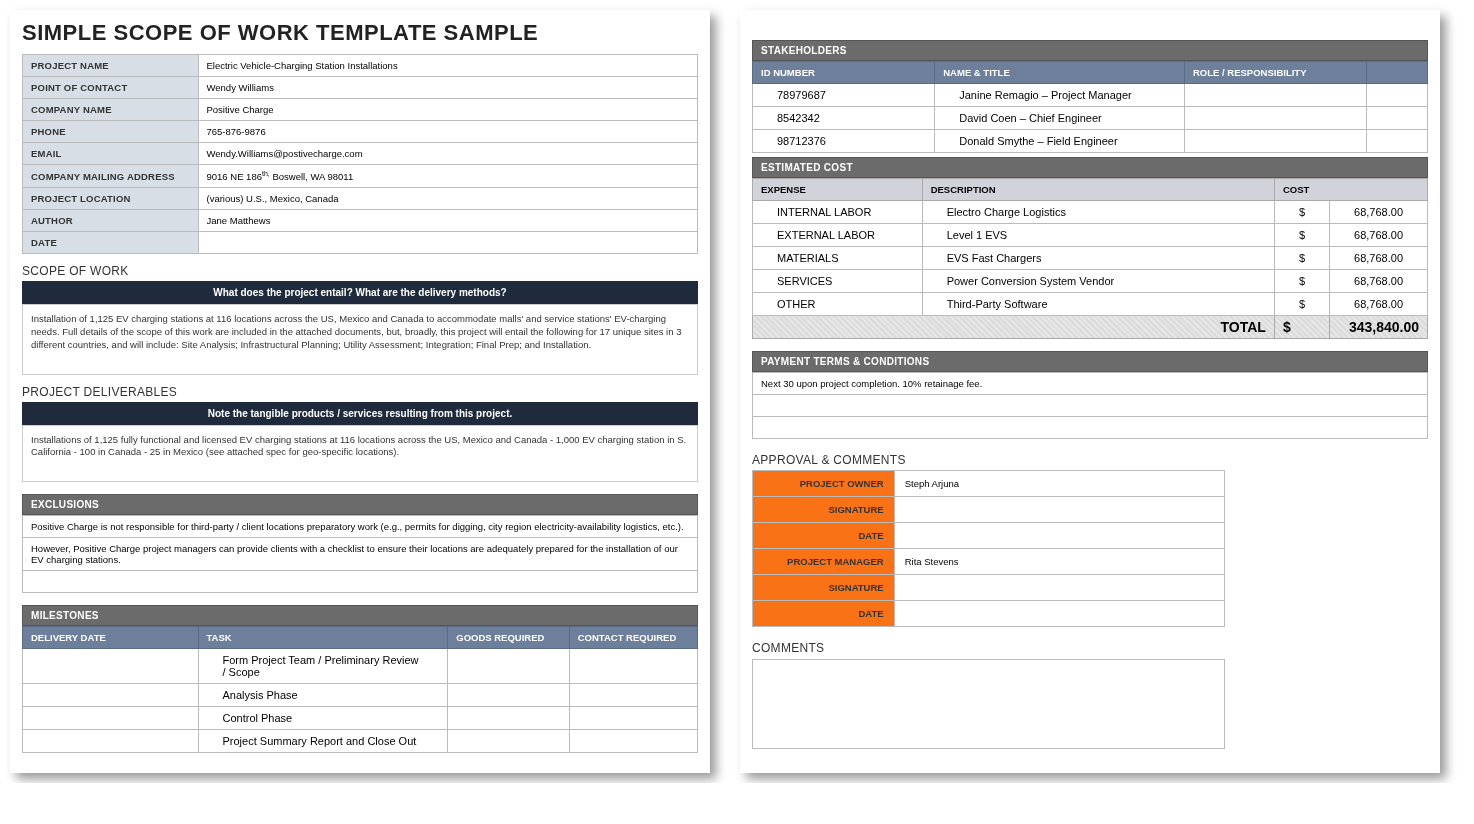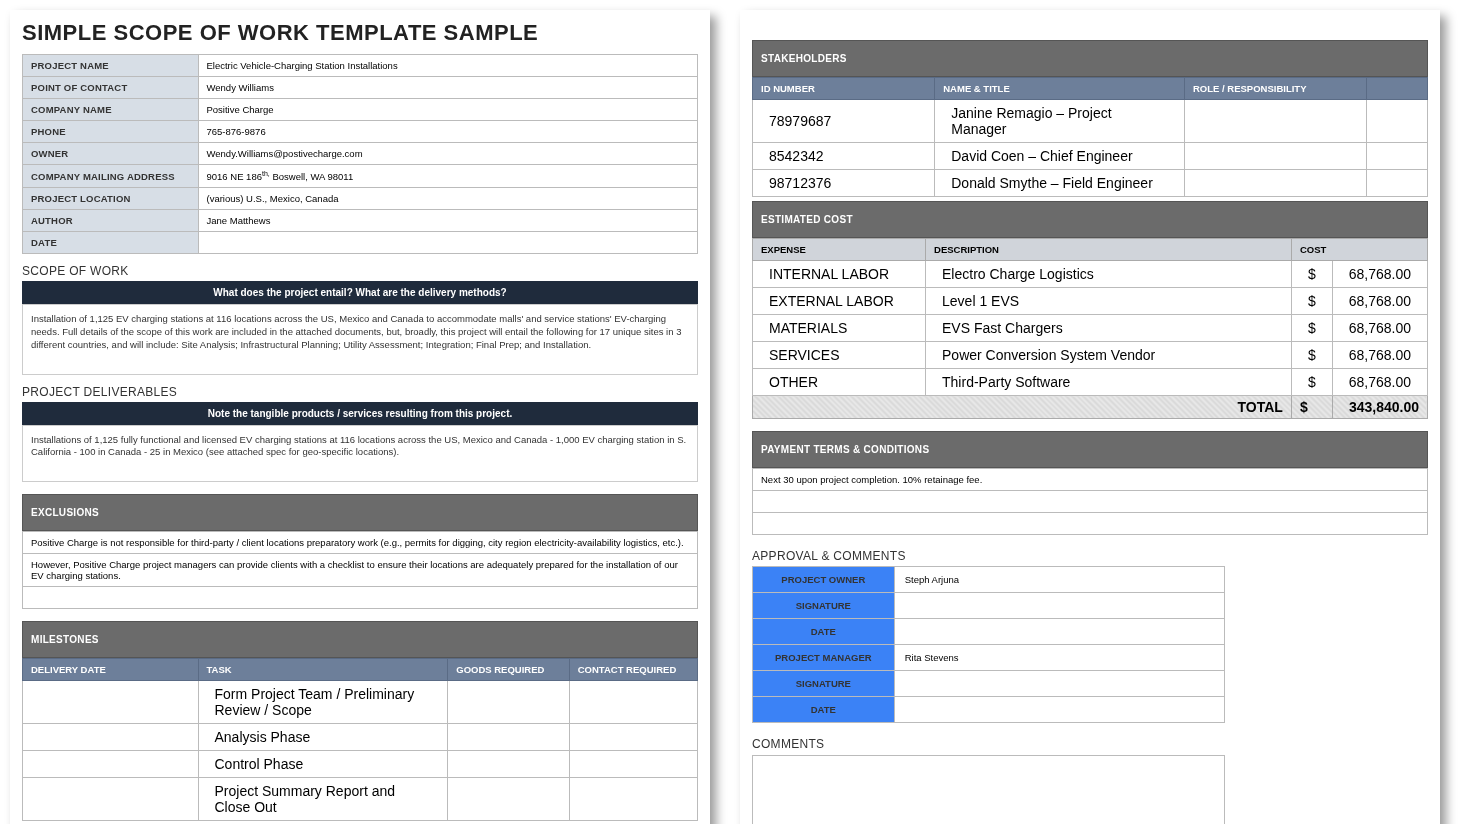--- a/index.html
+++ b/index.html
@@ -51,21 +51,21 @@
     font-size: 10px;
     text-align: center;
     padding: 5px;
     border:1px solid #1f2b3c;
   }
   .bar-gray {
     background: #6b6b6b;
     color: #fff;
     font-weight: 700;
     font-size: 10px;
-    padding: 12px 8px;
+    padding: 4px 8px;
     border: 1px solid #555;
     letter-spacing:0.3px;
   }
   .text-block {
     border: 1px solid #ccc;
     padding: 8px 8px 22px 8px;
     font-size: 9.5px;
     color: #333;
     line-height: 1.35;
   }
@@ -86,40 +86,40 @@
   .header-gray td, .header-gray th {
     background: #d0d4da;
     font-weight: 700;
     font-size: 9.5px;
     padding: 5px 8px;
     border: 1px solid #aaa;
     text-align:left;
   }
   .data-row td {
     border: 1px solid #bbb;
-    padding: 5px 16px;
-    font-size: 14px;
+    padding: 5px 24px;
+    font-size: 11px;
   }
   .total-row td {
     background-image: repeating-linear-gradient(45deg,#d9d9d9 0 2px,#e8e8e8 2px 4px);
     font-weight: 700;
     font-size: 14px;
     padding: 3px 8px;
     border: 1px solid #aaa;
     text-align:right;
   }
   .cost-cell { text-align: right; white-space:nowrap; }
   .approval-table td {
     border:1px solid #bbb;
     padding:7px 10px;
     font-size:9.5px;
   }
   .approval-table td.alabel {
-    background:#3b82f6;
-    text-align:center;
+    background:#f97316;
+    text-align:right;
     font-weight:700;
     width:30%;
     color:#333;
   }
   .comments-box {
     border:1px solid #bbb;
     height:90px;
     margin-top:4px;
   }
   sup { font-size:7px; }
@@ -142,21 +142,21 @@
         </tr>
     <tr>
           <td class="label">COMPANY NAME</td>
           <td>Positive Charge</td>
         </tr>
     <tr>
           <td class="label">PHONE</td>
           <td>765-876-9876</td>
         </tr>
     <tr>
-          <td class="label">OWNER</td>
+          <td class="label">EMAIL</td>
           <td>Wendy.Williams@postivecharge.com</td>
         </tr>
     <tr>
           <td class="label">COMPANY MAILING ADDRESS</td>
           <td><span>9016 NE 186</span><sup>th,</sup><span> Boswell, WA 98011</span></td>
         </tr>
     <tr>
           <td class="label">PROJECT LOCATION</td>
           <td>(various) U.S., Mexico, Canada</td>
         </tr>

